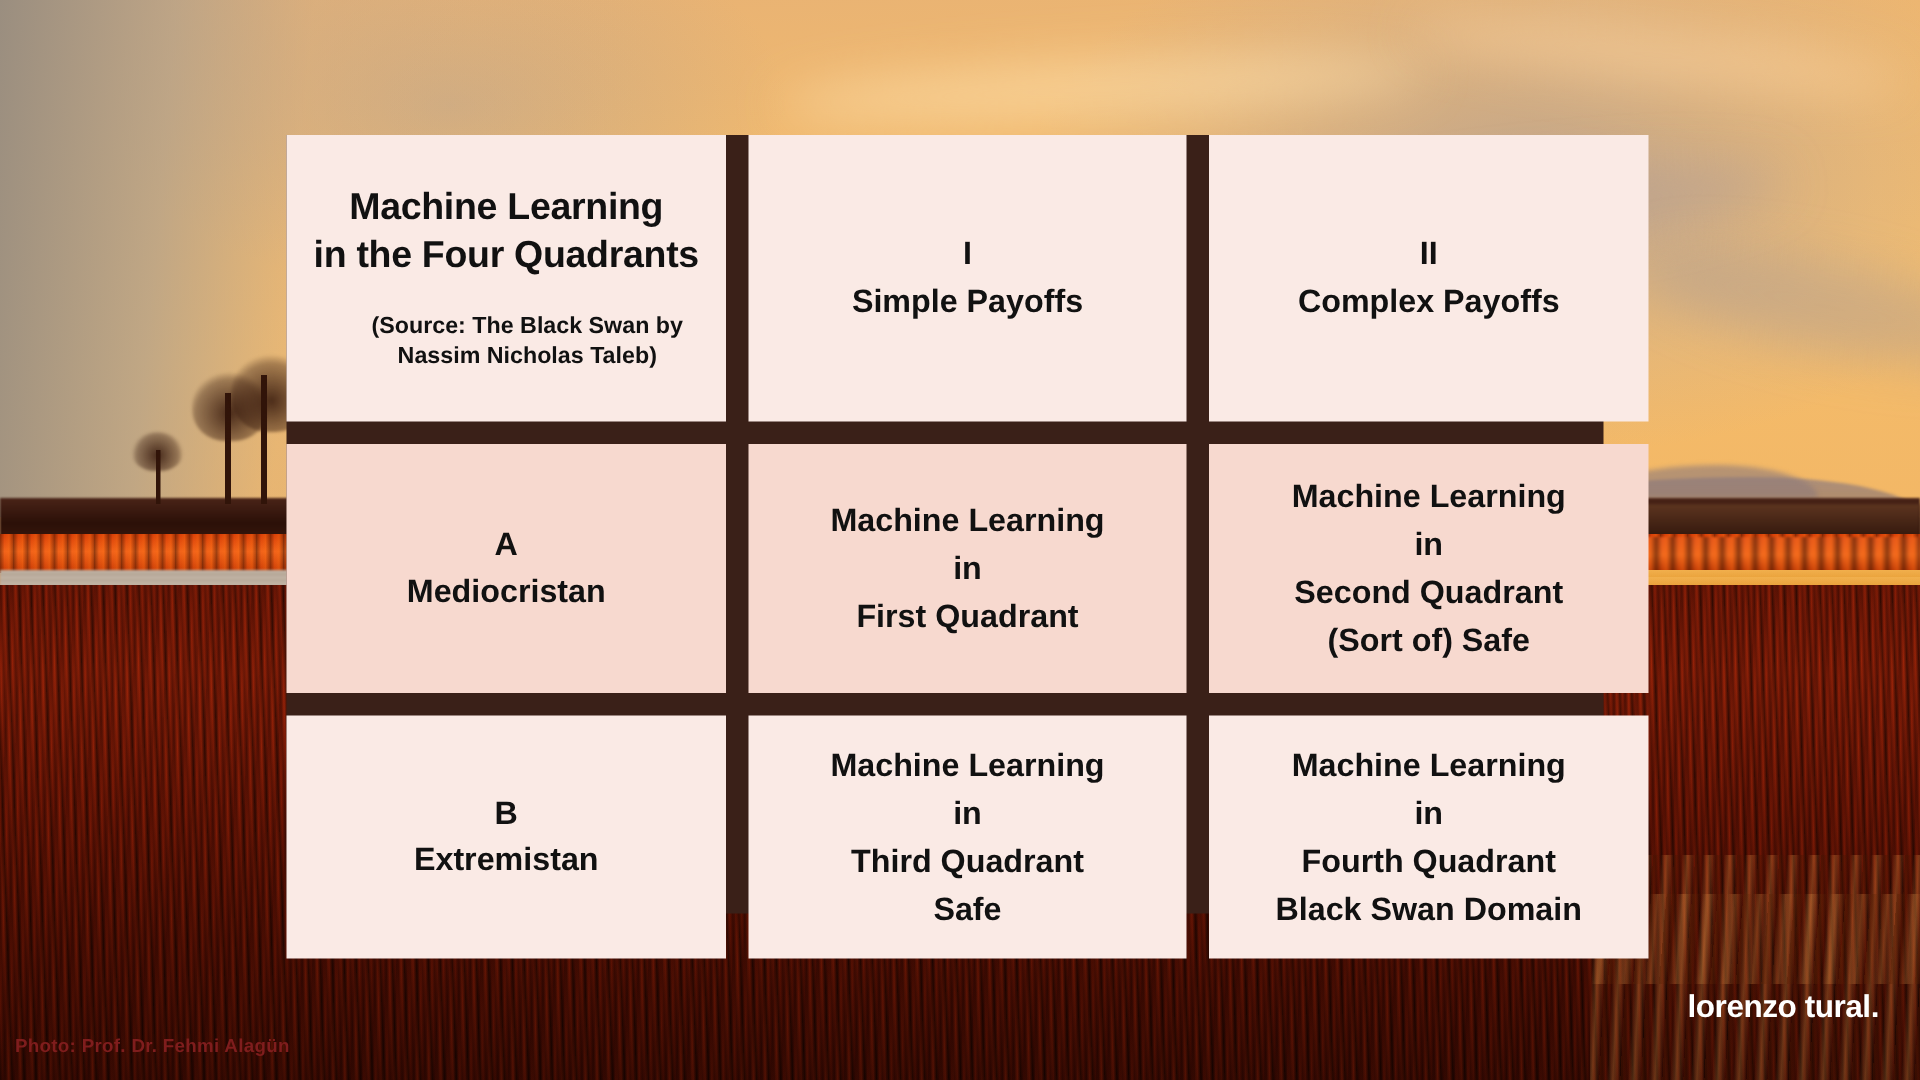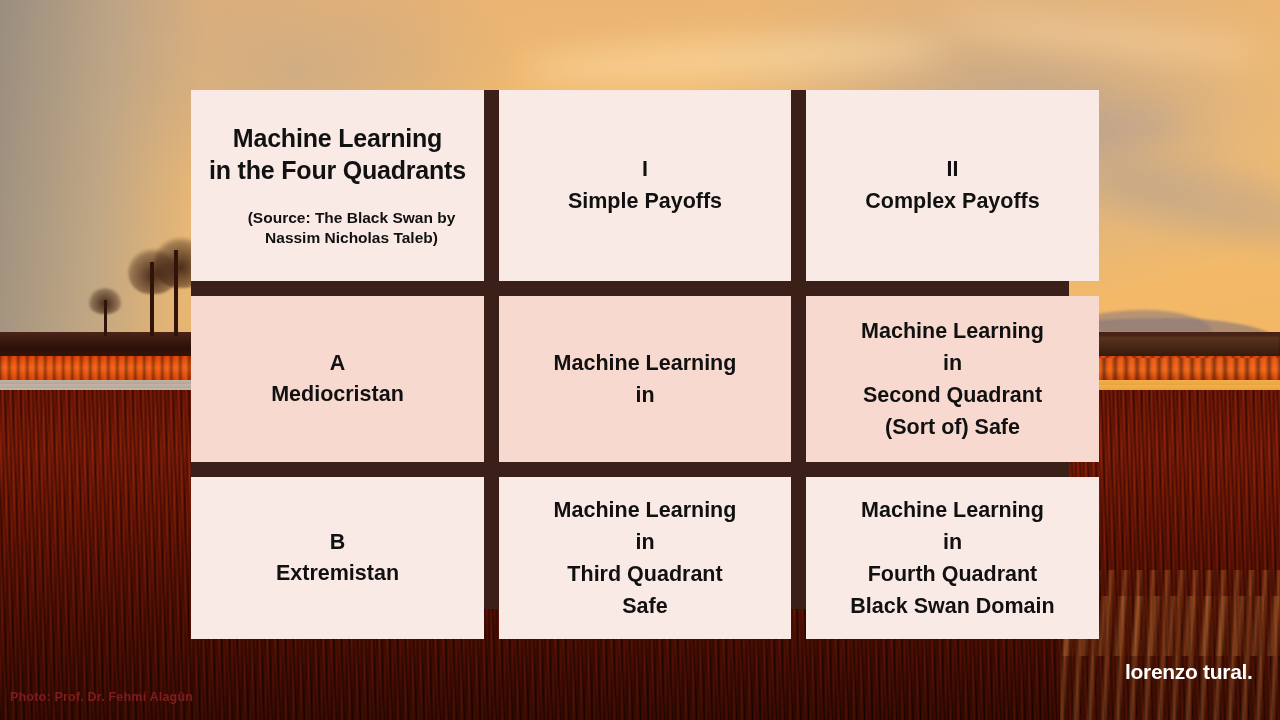--- a/index.html
+++ b/index.html
@@ -334,20 +334,21 @@
   </div>
 
   <div class="cell shade">
     <div class="rowlabel">A</div>
     <div class="rowlabel">Mediocristan</div>
   </div>
 
   <div class="cell shade">
     <div class="qline">Machine Learning</div>
     <div class="qline">in</div>
+    <div class="qline">First Quadrant</div>
   </div>
 
   <div class="cell shade">
     <div class="qline">Machine Learning</div>
     <div class="qline">in</div>
     <div class="qline">Second Quadrant</div>
     <div class="qline">(Sort of) Safe</div>
   </div>
 
   <div class="cell">

